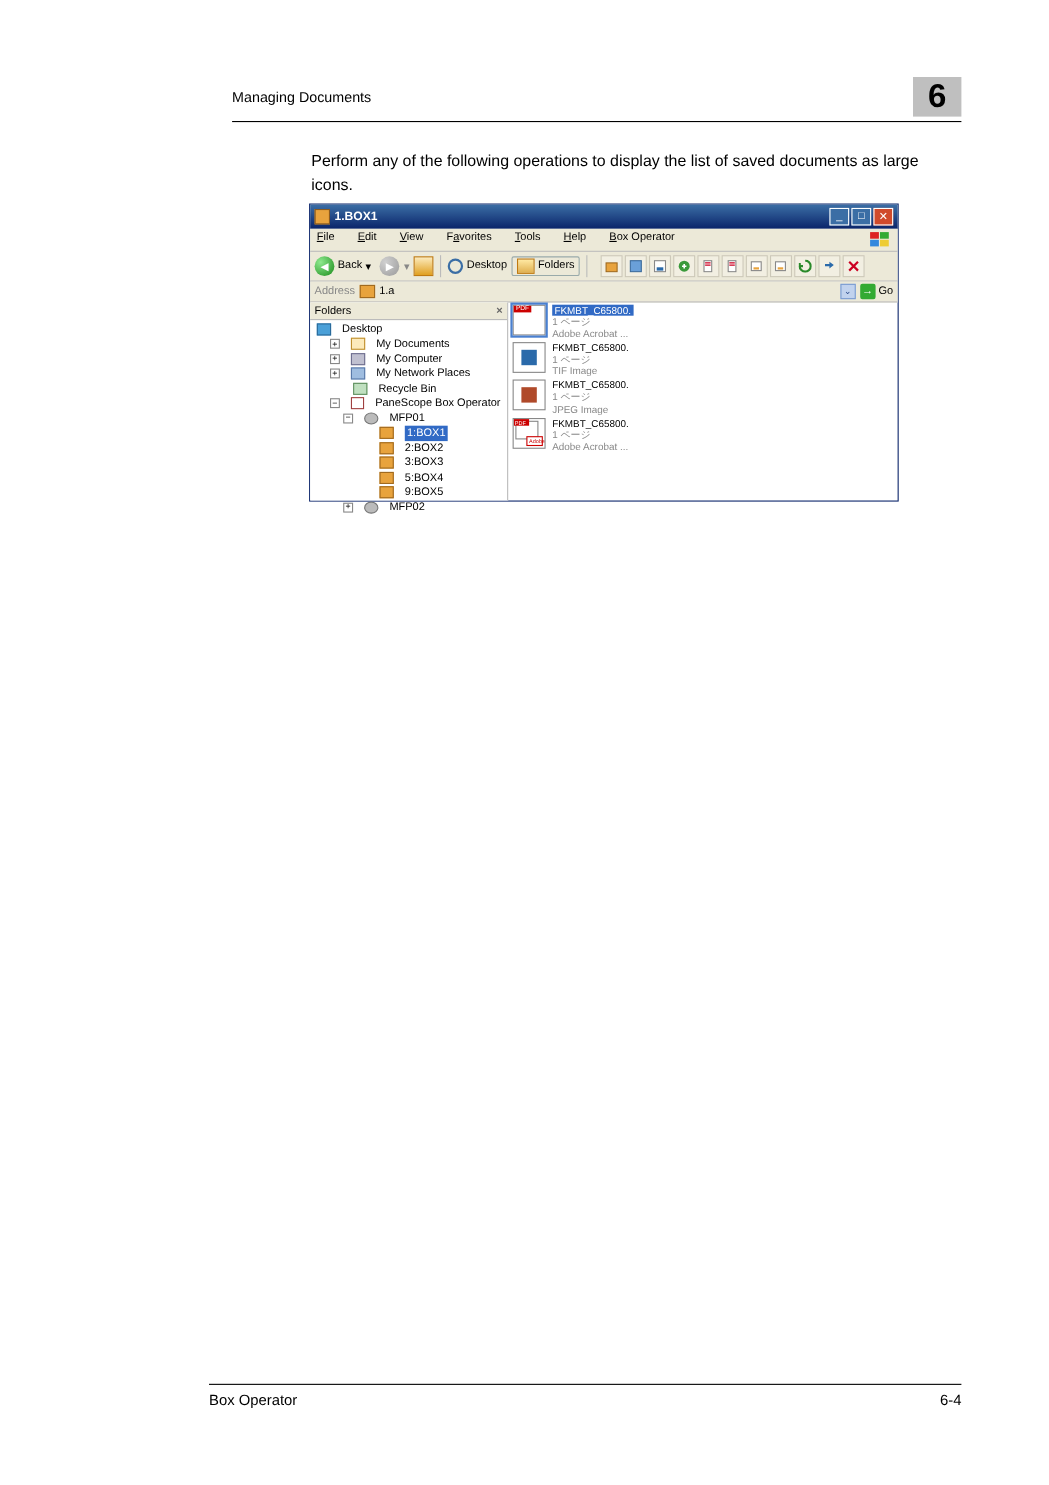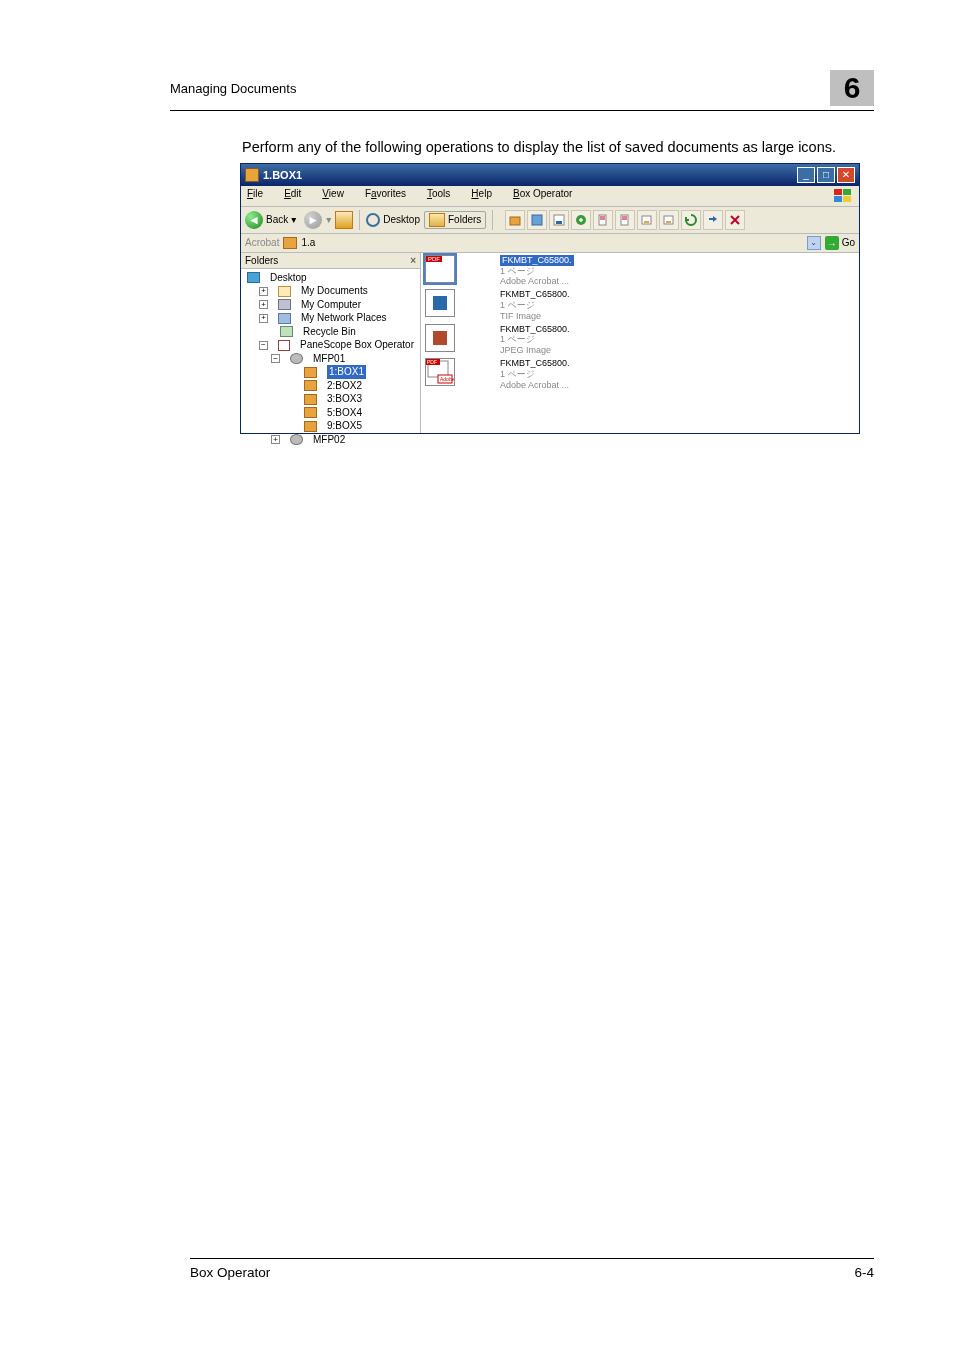--- a/index.html
+++ b/index.html
@@ -5,21 +5,21 @@
   * { margin: 0; padding: 0; box-sizing: border-box; }
   body {
     font-family: Arial, sans-serif;
     background: #fff;
     width: 954px;
     height: 1350px;
     position: relative;
     color: #000;
   }
   .page {
-    padding: 70px 80px 60px 60px;
+    padding: 70px 80px 60px 101px;
   }
   .header-row {
     display: flex;
     align-items: center;
     justify-content: space-between;
     margin-left: 110px;
     margin-bottom: 4px;
   }
   .breadcrumb {
     font-size: 13px;
@@ -62,21 +62,21 @@
     margin-left: 72px;
     list-style: disc;
     padding-left: 20px;
     font-size: 14.5px;
     line-height: 1.55;
     margin-bottom: 18px;
   }
   
   .win {
     margin-left: 70px;
-    width: 620px;
+    width: 536px;
     border: 1px solid #0a246a;
     background: #fff;
     font-family: Tahoma, Arial, sans-serif;
     font-size: 10px;
   }
   .titlebar {
     height: 22px;
     background: linear-gradient(#3b6ea5, #0a246a);
     display: flex;
     align-items: center;
@@ -244,21 +244,21 @@
   .thumb.pdf .pdf-badge {
     position: absolute; top: 0; left: 0;
     background: #c00; color: #fff;
     font-size: 6px; padding: 0 2px;
   }
   .thumb.tif { background: #fff; }
   .thumb.tif .tif-sq { width: 14px; height: 14px; background: #2a6aaa; }
   .thumb.jpg { background: #fff; }
   .thumb.jpg .jpg-sq { width: 14px; height: 14px; background: #b04a2a; }
   .thumb.mini { background: #fff; }
-  .tile .meta { display: flex; flex-direction: column; line-height: 1.2; margin-left: 39px; }
+  .tile .meta { display: flex; flex-direction: column; line-height: 1.2; }
   .tile .meta .fn { color: #000; }
   .tile .meta .sub { color: #888; }
   .tile.selected .thumb { outline: 2px solid #4a80d0; }
   .tile.selected .fn { background: #316ac5; color: #fff; padding: 0 2px; }
   .footer {
     position: absolute;
     bottom: 70px;
     left: 190px;
     right: 80px;
   }
@@ -383,21 +383,21 @@
               </svg>
             </span>
           <span class="tb-t">
               <svg width="12" height="12">
                 <path d="M2 2 L10 10 M10 2 L2 10" stroke="#c02" stroke-width="2"></path>
               </svg>
             </span>
         </div>
       </div>
       <div class="addrbar">
-        <span class="addr-lbl">Acrobat</span>
+        <span class="addr-lbl">Address</span>
         <span class="addr-ico"></span>
         <span class="addr-val">1.a</span>
         <span class="addr-drop">⌄</span>
         <div class="go-btn">
           <span class="go-ico">→</span>
           <span>Go</span>
         </div>
       </div>
       <div class="win-body">
         <div class="tree-pane">

